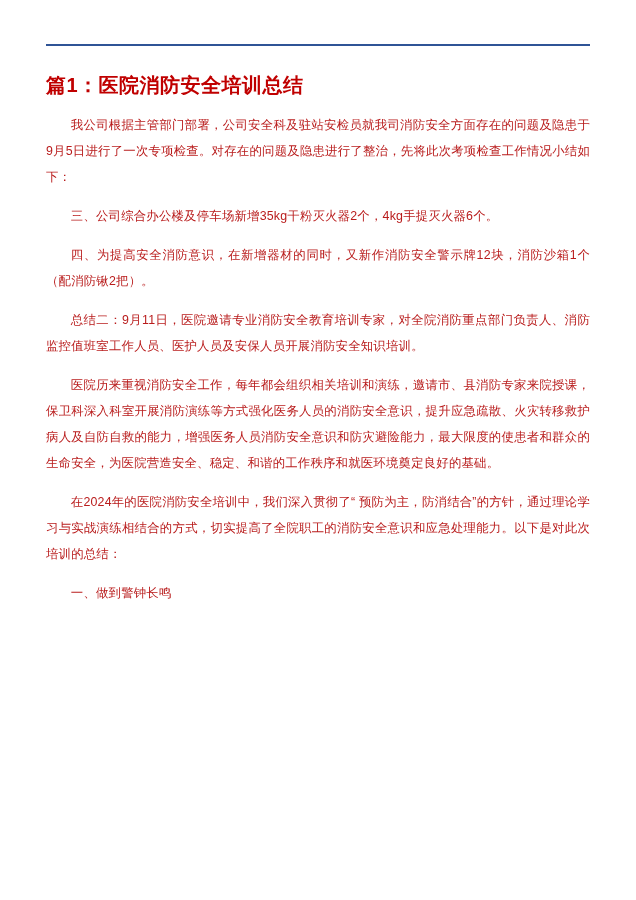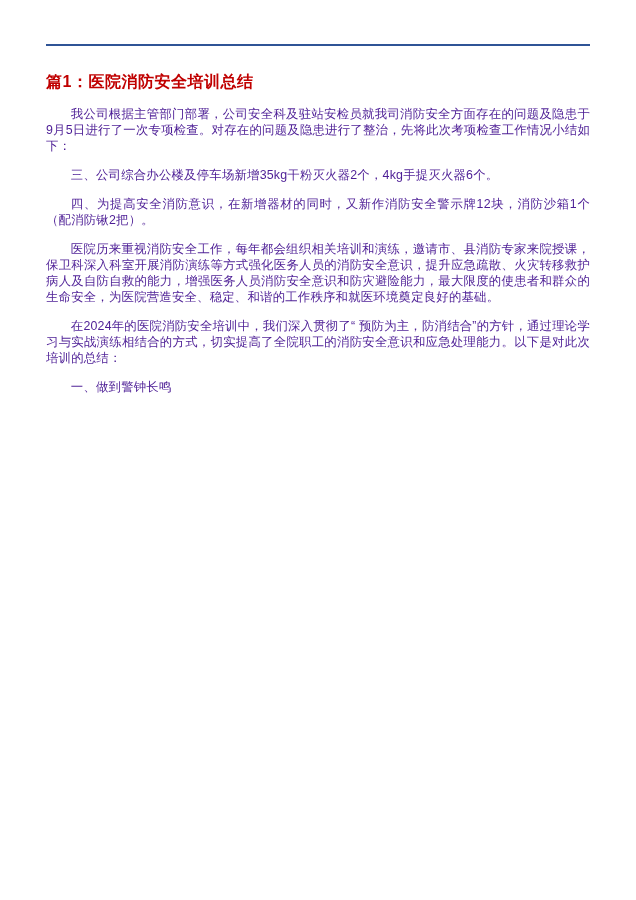--- a/index.html
+++ b/index.html
@@ -33,31 +33,31 @@
   .doc-title {
     text-align: center;
     font-size: 19px;
     font-weight: bold;
     color: #000000;
     letter-spacing: 1px;
     margin-top: 34px;
     margin-bottom: 0;
   }
   .section-heading {
-    font-size: 16px;
+    font-size: 20px;
     font-weight: bold;
     color: #c00000;
     margin-top: 26px;
     margin-bottom: 0;
     letter-spacing: 0.5px;
   }
   p.body-text {
     font-size: 12.4px;
-    line-height: 16px;
-    color: #4c1d95;
+    line-height: 26px;
+    color: #b91c1c;
     margin: 13px 0 0 0;
     text-align: justify;
     text-justify: inter-ideograph;
     letter-spacing: 0.2px;
   }
   p.indent {
     text-indent: 2em;
   }
 </style>
 </head>
@@ -66,19 +66,20 @@
 <div class="page">
 
   <div class="rule rule-top"></div>
 
 
   <h2 class="section-heading">篇1：医院消防安全培训总结</h2>
 
   <p class="body-text indent">我公司根据主管部门部署，公司安全科及驻站安检员就我司消防安全方面存在的问题及隐患于9月5日进行了一次专项检查。对存在的问题及隐患进行了整治，先将此次考项检查工作情况小结如下：</p>
   <p class="body-text indent">三、公司综合办公楼及停车场新增35kg干粉灭火器2个，4kg手提灭火器6个。</p>
   <p class="body-text indent">四、为提高安全消防意识，在新增器材的同时，又新作消防安全警示牌12块，消防沙箱1个（配消防锹2把）。</p>
+  <p class="body-text indent">总结二：9月11日，医院邀请专业消防安全教育培训专家，对全院消防重点部门负责人、消防监控值班室工作人员、医护人员及安保人员开展消防安全知识培训。</p>
   <p class="body-text indent">医院历来重视消防安全工作，每年都会组织相关培训和演练，邀请市、县消防专家来院授课，保卫科深入科室开展消防演练等方式强化医务人员的消防安全意识，提升应急疏散、火灾转移救护病人及自防自救的能力，增强医务人员消防安全意识和防灾避险能力，最大限度的使患者和群众的生命安全，为医院营造安全、稳定、和谐的工作秩序和就医环境奠定良好的基础。</p>
 
 
   <p class="body-text indent">在2024年的医院消防安全培训中，我们深入贯彻了“ 预防为主，防消结合”的方针，通过理论学习与实战演练相结合的方式，切实提高了全院职工的消防安全意识和应急处理能力。以下是对此次培训的总结：</p>
   <p class="body-text indent">一、做到警钟长鸣</p>
 
 </div>
 
 </body></html>

